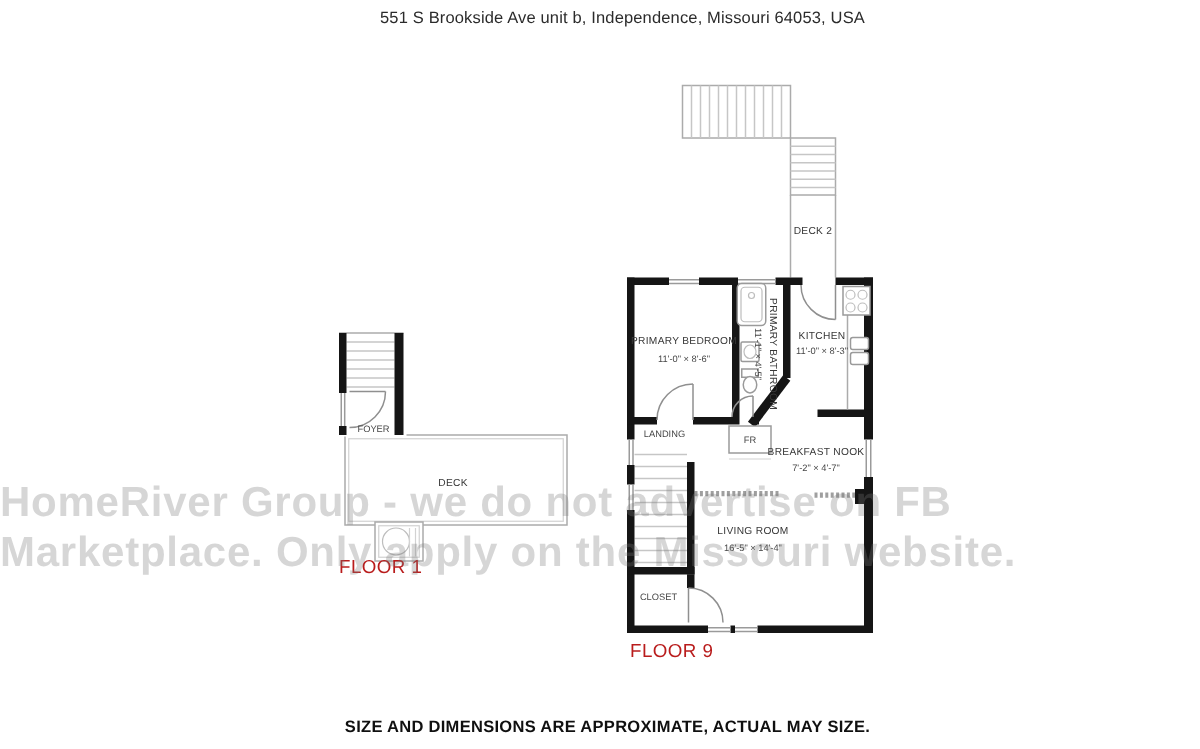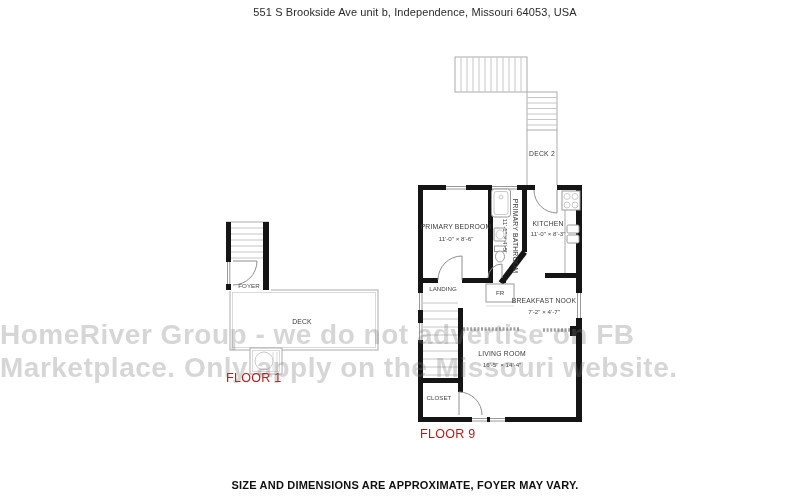--- a/index.html
+++ b/index.html
@@ -210,14 +210,14 @@
       <text class="rdims" x="134" y="264">7'-2" × 4'-7"</text>
 
       <text class="rlabel" x="92" y="306">LIVING ROOM</text>
       <text class="rdims" x="92" y="317">16'-5" × 14'-4"</text>
 
       <text class="rdims" x="29" y="350">CLOSET</text>
     </svg>
   </div>
   <div class="floor-label fl2">FLOOR 9</div>
 
-  <div class="disclaimer">SIZE AND DIMENSIONS ARE APPROXIMATE, FOYER MAY VARY.</div>
+  <div class="disclaimer">SIZE AND DIMENSIONS ARE APPROXIMATE, ACTUAL MAY SIZE.</div>
 </div>
 
 </body></html>

